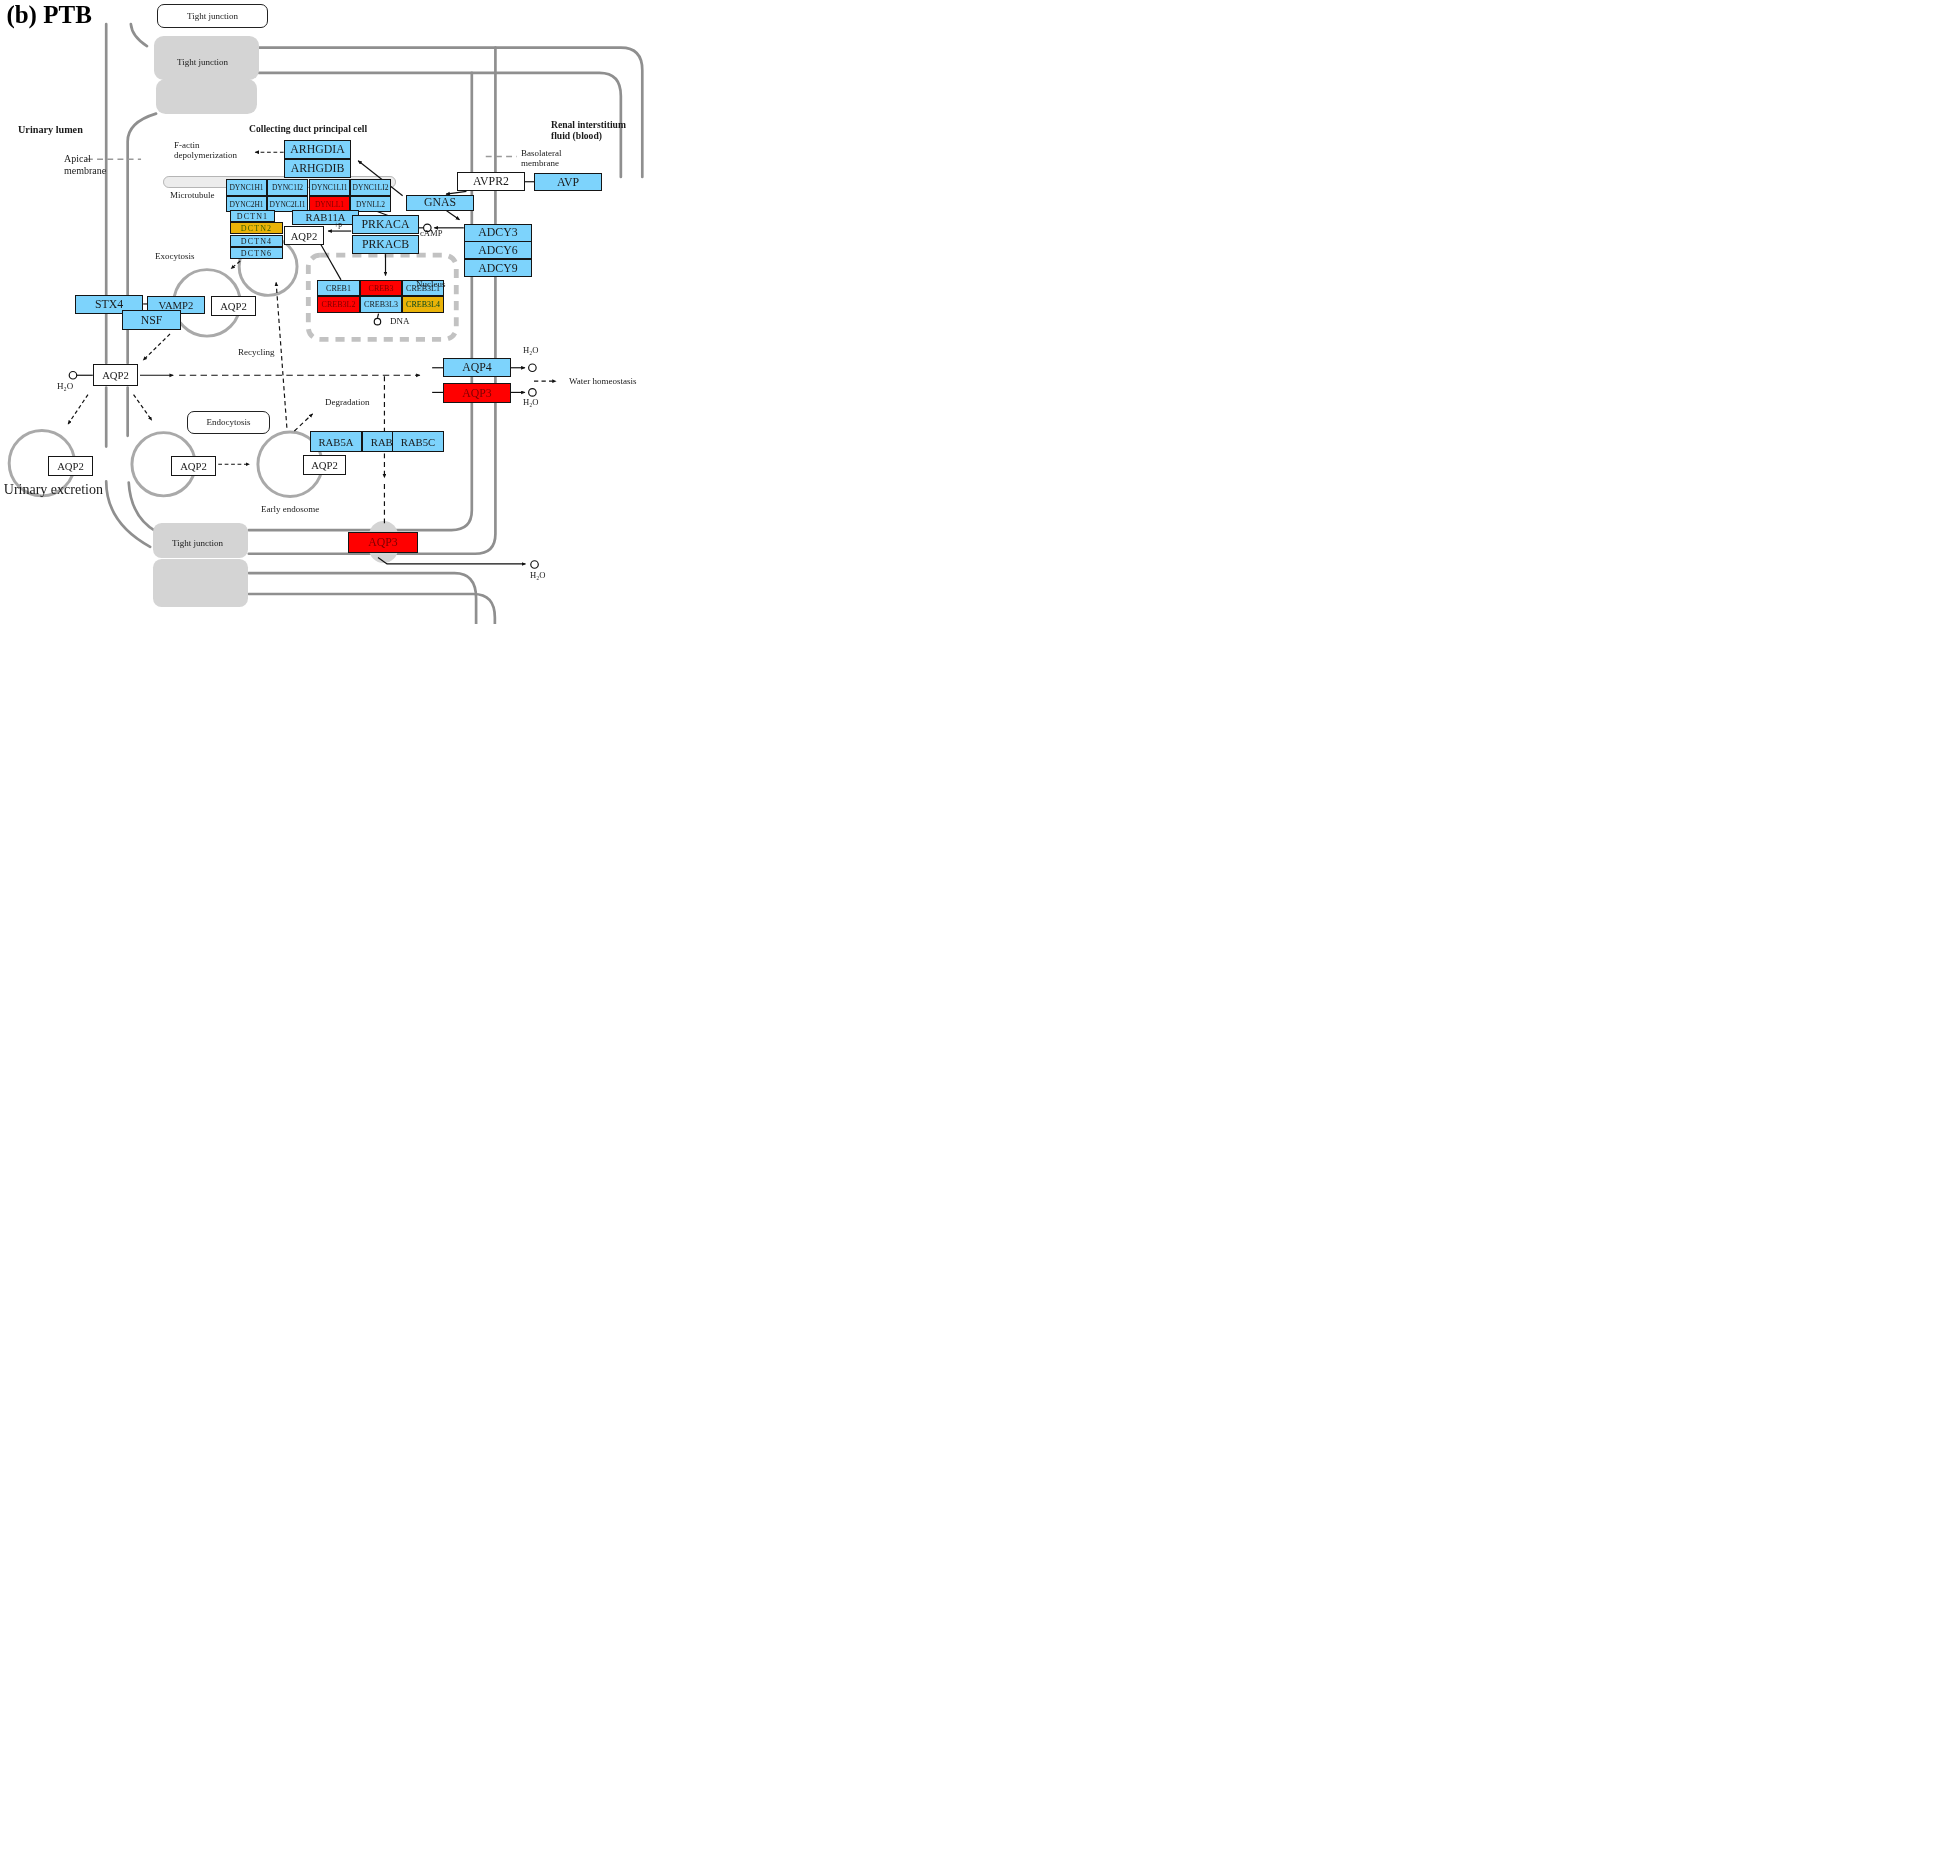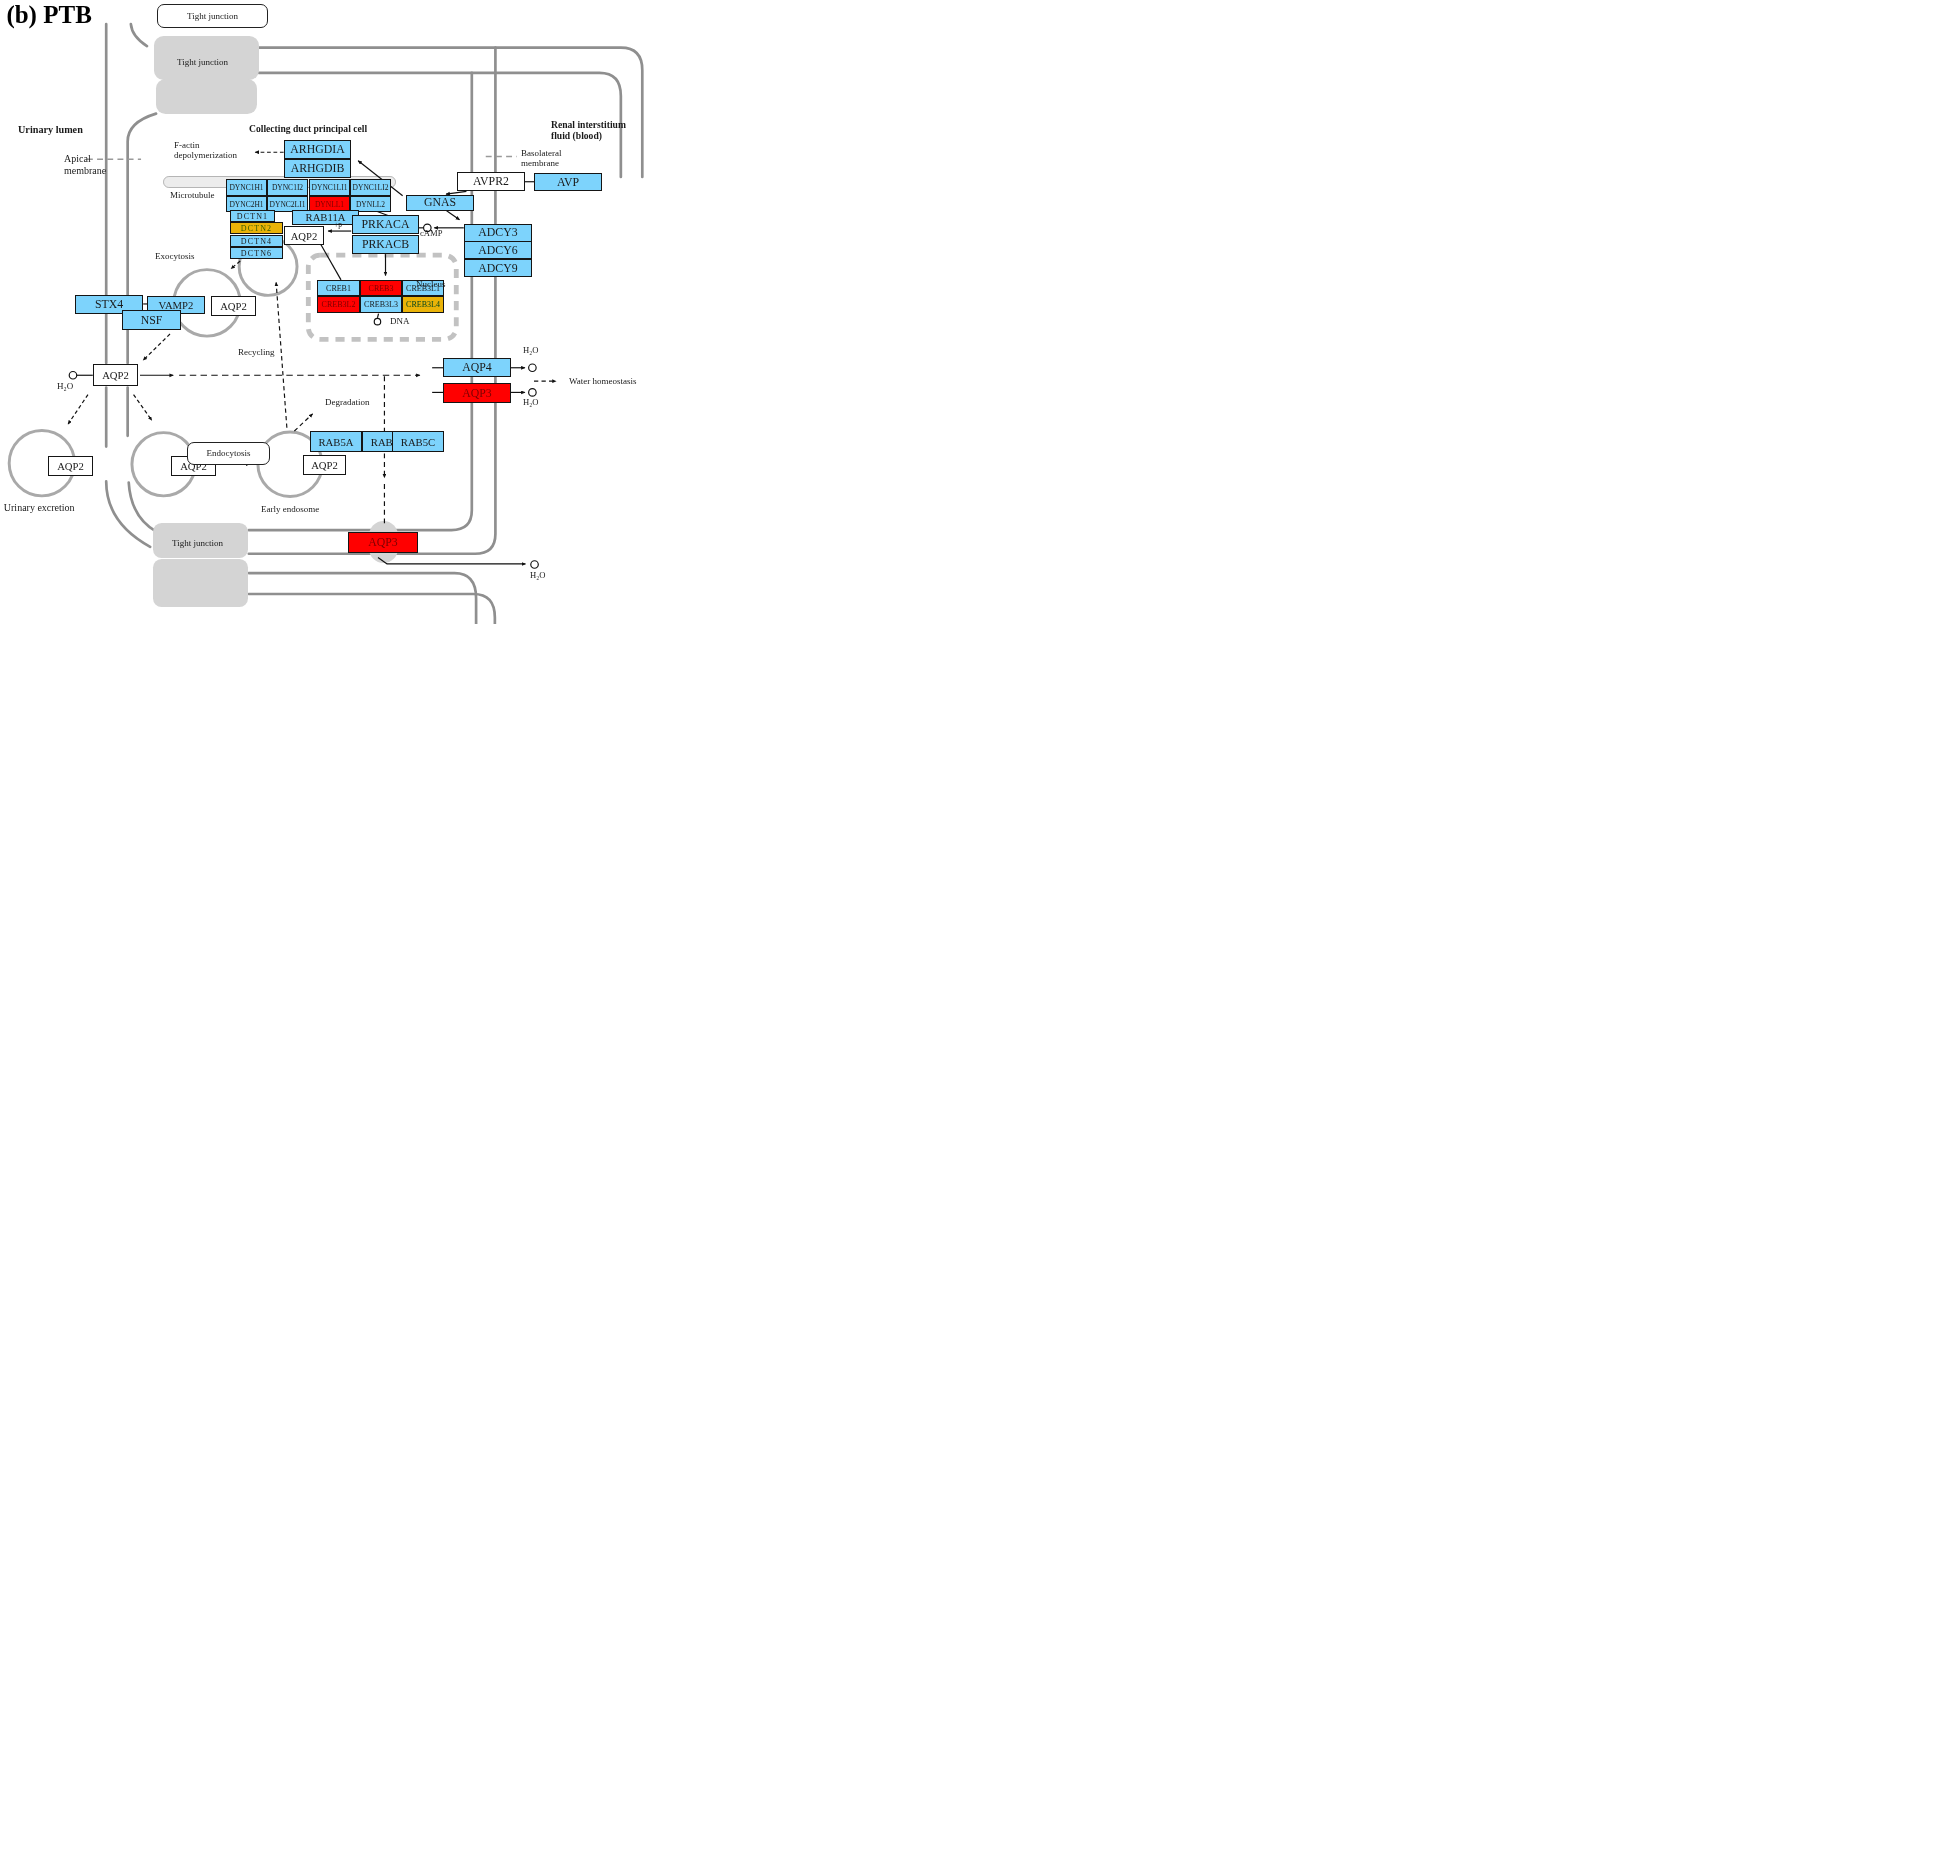--- a/index.html
+++ b/index.html
@@ -192,25 +192,25 @@
       <div class="lbl" style="left: 521px; top: 148px; font-size: 9px;">Basolateral
 membrane</div>
       <div class="lbl" style="left: 174px; top: 140px; font-size: 9px;">F-actin
 depolymerization</div>
       <div class="lbl" style="left: 170px; top: 190px; font-size: 9px;">Microtubule</div>
       <div class="lbl" style="left: 408px; top: 279px; font-size: 9px; margin-left: 8px;">Nucleus</div>
       <div class="lbl" style="left: 390px; top: 316px; font-size: 9px;">DNA</div>
       <div class="lbl" style="left: 420px; top: 229px; font-size: 8.6px;">cAMP</div>
       <div class="lbl" style="left: 334px; top: 221px; font-size: 7.5px;">+p</div>
       <div class="lbl" style="left: 155px; top: 251px; font-size: 9px;">Exocytosis</div>
-      <div class="lbl boxed" style="left: 187px; top: 411px; font-size: 9px; width: 83px; height: 22.5px; margin-top: 31px;">Endocytosis</div>
+      <div class="lbl boxed" style="left: 187px; top: 411px; font-size: 9px; width: 83px; height: 22.5px;">Endocytosis</div>
       <div class="lbl" style="left: 238px; top: 347px; font-size: 9px; text-align: center;">Recycling</div>
       <div class="lbl" style="left: 325px; top: 397px; font-size: 9px;">Degradation</div>
       <div class="lbl" style="left: 261px; top: 504px; font-size: 9px;">Early endosome</div>
-      <div class="lbl" style="left: 3.8px; top: 502px; font-size: 10px;">Urinary excretion</div>
+      <div class="lbl" style="left: 3.8px; top: 482px; font-size: 14px;">Urinary excretion</div>
       <div class="lbl" style="left: 569px; top: 376px; font-size: 9px;">Water homeostasis</div>
       <div class="lbl" style="left: 57px; top: 381px; font-size: 9px;">H₂O</div>
       <div class="lbl" style="left: 523px; top: 346px; font-size: 8.6px;">H₂O</div>
       <div class="lbl" style="left: 523px; top: 398px; font-size: 8.6px;">H₂O</div>
       <div class="lbl" style="left: 530px; top: 571px; font-size: 8.6px;">H₂O</div>
     </div>
 
   <div id="title">(b) PTB</div>
 </div>
 

